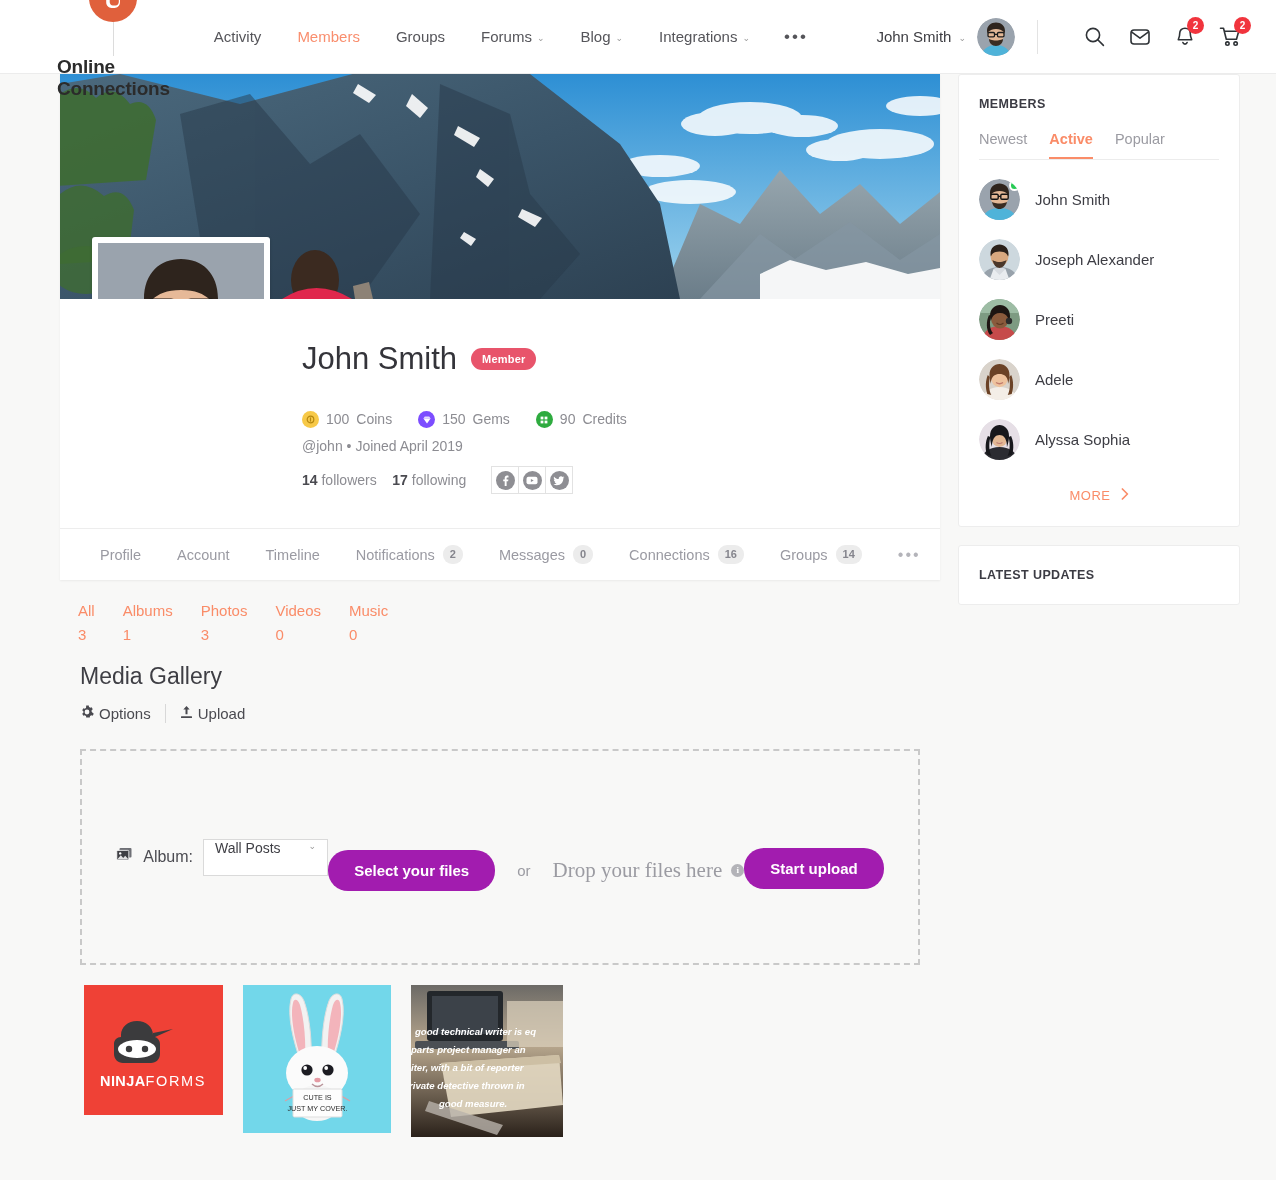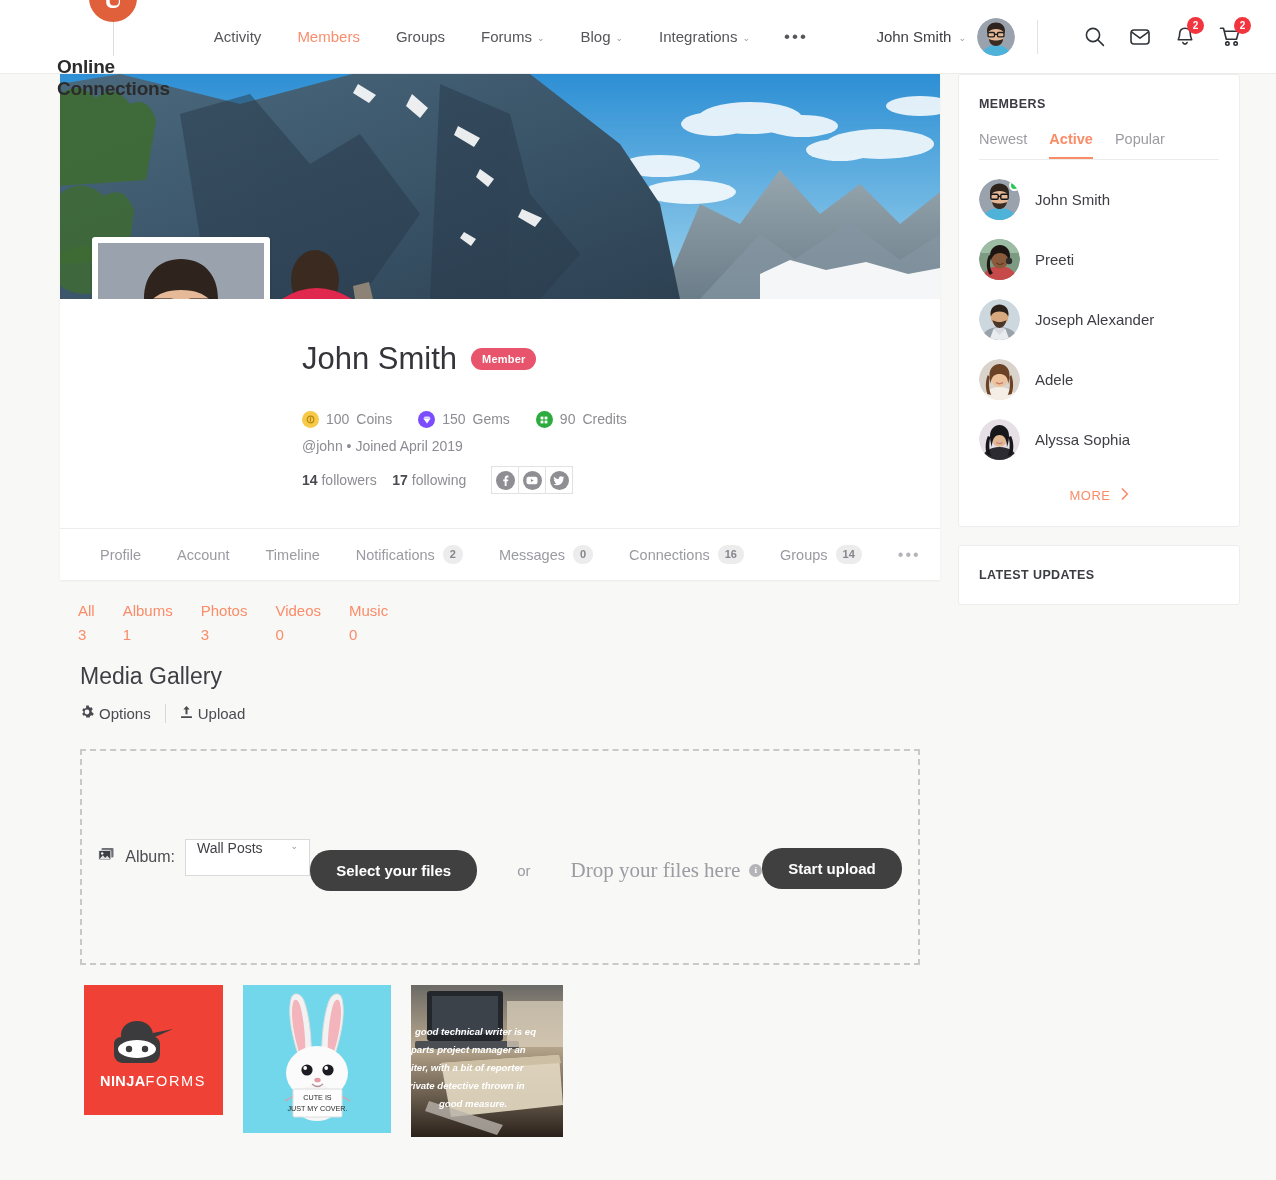--- a/index.html
+++ b/index.html
@@ -119,25 +119,25 @@
   }
   .album-row { display: flex; align-items: center; gap: 10px; }
   .album-lab { font-size: 16px; color: #4c4c52; }
   .album-sel {
     border: 1px solid #dadada; background: #fff; height: 37px; min-width: 124px;
     display: flex; align-items: flex-start; justify-content: space-between;
     padding: 0 11px; font-size: 14px; color: #3f3f45; cursor: pointer; gap: 28px;
   }
   .file-row { display: flex; align-items: center; margin-top: 26px; }
   .btn-pill {
-    background: #404040; color: #fff; border: none; border-radius: 20px;
+    background: #a21caf; color: #fff; border: none; border-radius: 20px;
     font-size: 15px; font-weight: bold; padding: 12px 26px; cursor: pointer;
     font-family: "Liberation Sans", sans-serif;
   }
-  .or { font-size: 15px; color: #9b9ba2; margin: 0 40px; text-align: right; }
+  .or { font-size: 15px; color: #9b9ba2; margin: 0 22px; text-align: right; }
   .drop-txt { font-size: 21px; color: #9b9ba2; display: flex; align-items: center; gap: 9px; font-family: Liberation Serif, serif; }
   .info-dot {
     width: 13px; height: 13px; border-radius: 50%; background: #b3b3b8; color: #fff;
     font-size: 9px; font-weight: bold; display: inline-flex; align-items: center; justify-content: center;
   }
   .start-wrap { margin-top: 22px; }
 
   
   .thumbs { margin-left: 84px; margin-top: 20px; display: flex; align-items: flex-start; gap: 20px; }
   .thumb { position: relative; overflow: hidden; cursor: pointer; }
@@ -604,46 +604,46 @@
               <path d="M13 23c.8 4.6 4 7 7.5 7s6.7-2.4 7.5-7c0 0-3 1.6-7.5 1.6S13 23 13 23z" fill="#3a2c22"></path>
             </svg>
           <span class="online"></span>
         </div>
         <span class="m-name">John Smith</span>
       </div>
 
       <div class="m-row">
         <div class="m-av">
           <svg viewBox="0 0 41 41">
+              <circle cx="20.5" cy="20.5" r="20.5" fill="#cdd8de"></circle>
+              <path d="M3 41c0-8 7-13 17.5-13S38 33 38 41z" fill="#98a2ab"></path>
+              <path d="M20.5 28l6 2 4 11h-20l4-11z" fill="#e9ecef"></path>
+              <path d="M14.5 30l6-2 6 2-6 6z" fill="#d7dbe0"></path>
+              <ellipse cx="20.5" cy="17" rx="9" ry="10.4" fill="#d8a87f"></ellipse>
+              <path d="M11.5 15c0-6 4-9.5 9-9.5s9 3.5 9 9.5c0 1.6-.5 2.4-.5 2.4S28 12.5 20.5 12.5 12 17.4 12 17.4s-.5-.8-.5-2.4z" fill="#2b211a"></path>
+              <path d="M13.5 21c1 5 4 8 7 8s6-3 7-8c0 0-3 2-7 2s-7-2-7-2z" fill="#4a372a"></path>
+            </svg>
+        </div>
+        <span class="m-name">Joseph Alexander</span>
+      </div>
+
+      <div class="m-row">
+        <div class="m-av">
+          <svg viewBox="0 0 41 41">
               <circle cx="20.5" cy="20.5" r="20.5" fill="#7d9b82"></circle>
               <rect y="0" width="41" height="14" fill="#9dbca4"></rect>
               <path d="M4 41c0-9 7-14 16.5-14S37 32 37 41z" fill="#c64a4a"></path>
               <ellipse cx="21" cy="19" rx="9" ry="10.5" fill="#8a5a3c"></ellipse>
               <path d="M11 17c0-7 4.5-11 10-11s10 4 10 11c0 3-1 5-1 5s-1-8-9-8-9 8-9 8-1-2-1-5z" fill="#1d1512"></path>
               <path d="M12 17c-2 7-1 14 2 17l-3 2c-4-5-4-14-1-20z" fill="#1d1512"></path>
               <circle cx="30" cy="22" r="3.2" fill="#2b2b2b"></circle>
               <path d="M17.5 24q3.5 3 7 0" fill="none" stroke="#5e3a24" stroke-width="1.2"></path>
             </svg>
         </div>
         <span class="m-name">Preeti</span>
-      </div>
-
-      <div class="m-row">
-        <div class="m-av">
-          <svg viewBox="0 0 41 41">
-              <circle cx="20.5" cy="20.5" r="20.5" fill="#cdd8de"></circle>
-              <path d="M3 41c0-8 7-13 17.5-13S38 33 38 41z" fill="#98a2ab"></path>
-              <path d="M20.5 28l6 2 4 11h-20l4-11z" fill="#e9ecef"></path>
-              <path d="M14.5 30l6-2 6 2-6 6z" fill="#d7dbe0"></path>
-              <ellipse cx="20.5" cy="17" rx="9" ry="10.4" fill="#d8a87f"></ellipse>
-              <path d="M11.5 15c0-6 4-9.5 9-9.5s9 3.5 9 9.5c0 1.6-.5 2.4-.5 2.4S28 12.5 20.5 12.5 12 17.4 12 17.4s-.5-.8-.5-2.4z" fill="#2b211a"></path>
-              <path d="M13.5 21c1 5 4 8 7 8s6-3 7-8c0 0-3 2-7 2s-7-2-7-2z" fill="#4a372a"></path>
-            </svg>
-        </div>
-        <span class="m-name">Joseph Alexander</span>
       </div>
 
       <div class="m-row">
         <div class="m-av">
           <svg viewBox="0 0 41 41">
               <circle cx="20.5" cy="20.5" r="20.5" fill="#d9d3cb"></circle>
               <path d="M4 41c0-8 7-13 16.5-13S37 33 37 41z" fill="#f4eee7"></path>
               <ellipse cx="20.5" cy="18" rx="8.6" ry="10.2" fill="#eec29d"></ellipse>
               <path d="M10.5 16c0-7 4.5-11 10-11s10 4 10 11c0 5-1.5 9-1.5 9s1-10-8.5-10-8.5 10-8.5 10-1.5-4-1.5-9z" fill="#6b4226"></path>
               <path d="M10.8 18c-1.5 8-.5 14 1.5 18l-4-1c-2-6-2-13 .5-19z" fill="#6b4226"></path>

